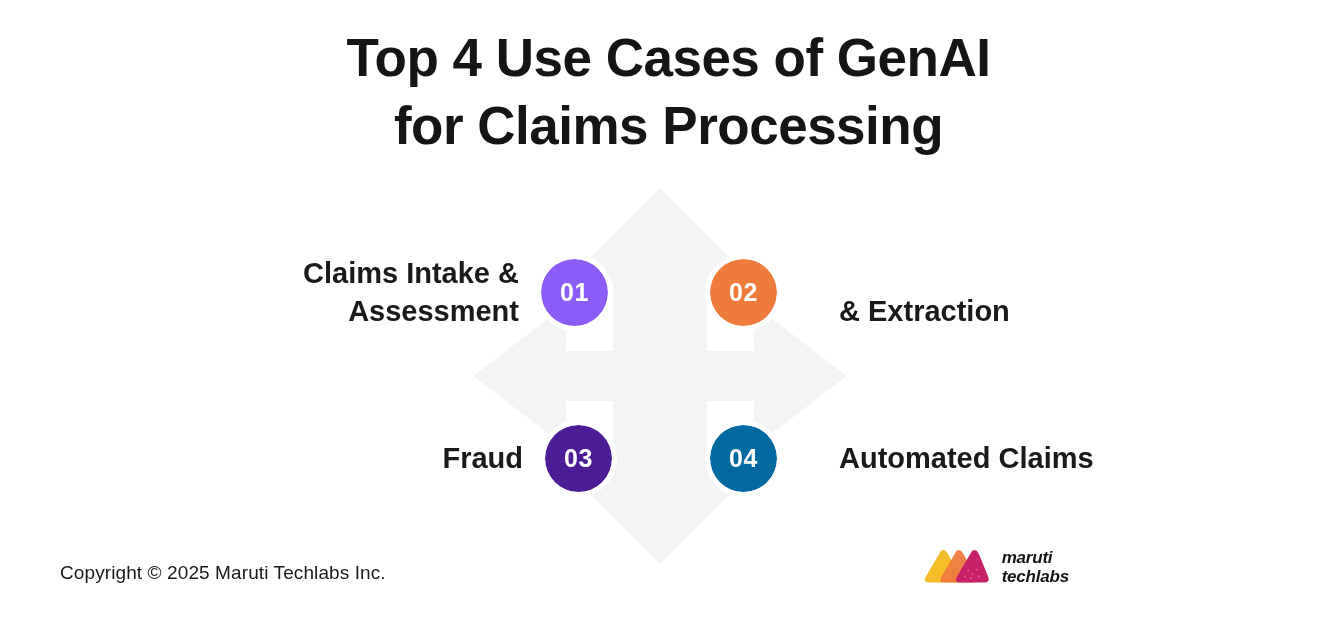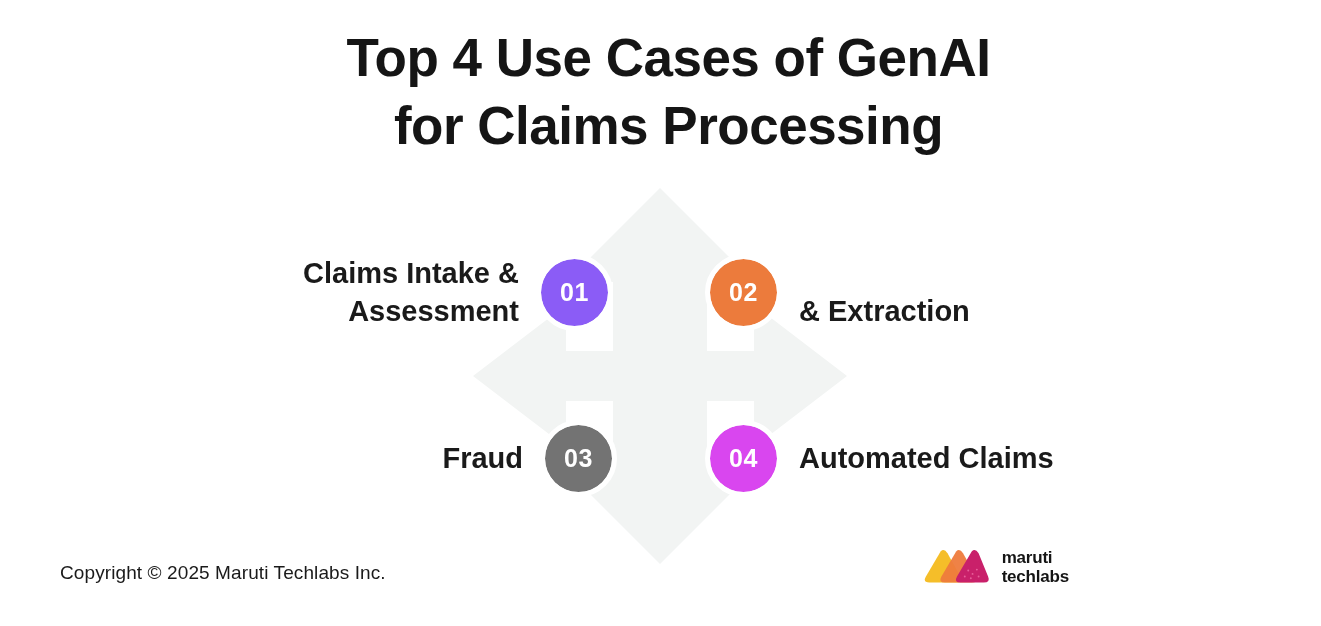--- a/index.html
+++ b/index.html
@@ -61,21 +61,21 @@
   }
 
   .cell {
     position: absolute;
     display: flex;
     align-items: center;
     height: 120px;
   }
 
   .cell.left  { justify-content: flex-end; }
-  .cell.right { justify-content: flex-start; }
+  .cell.right { justify-content: flex-start; gap: 40px; }
 
   .cell-01 { left: 180px;  top: 0px;   width: 428px; }
   .cell-02 { left: 710px;  top: 0px;   width: 440px; }
   .cell-03 { left: 184px;  top: 166px; width: 428px; }
   .cell-04 { left: 710px;  top: 166px; width: 440px; }
 
   .badge {
     flex: 0 0 auto;
     width: 67px;
     height: 67px;
@@ -139,21 +139,21 @@
   }
   .logo-mark { flex: 0 0 auto; }
   .logo-text {
     font-family: "Liberation Sans", sans-serif;
     font-weight: 700;
     font-size: 17px;
     line-height: 19px;
     color: #151515;
     letter-spacing: -0.2px;
   }
-  .logo-text span { display: block; }
+  .logo-text span { display: block; font-style: italic; }
 </style>
 </head>
 <body>
 
 <div id="infographic">
 
   <div class="title-block">
     <span class="title-line">Top 4 Use Cases of GenAI</span>
     <span class="title-line">for Claims Processing</span>
   </div>
@@ -190,27 +190,27 @@
       <div class="label l-left-align">
         <br>
         <span>&amp; Extraction</span>
       </div>
     </div>
 
     <div class="cell left cell-03">
       <div class="label l-right-align">
         <span>Fraud</span><br>
       </div>
-      <div class="badge" style="background:#737373;">
+      <div class="badge" style="background:#4c1d95;">
         <span>03</span>
       </div>
     </div>
 
     <div class="cell right cell-04">
-      <div class="badge" style="background:#d946ef;">
+      <div class="badge" style="background:#0369a1;">
         <span>04</span>
       </div>
       <div class="label l-left-align">
         <span>Automated Claims</span><br>
       </div>
     </div>
 
   </div>
 
   <div class="footer">

